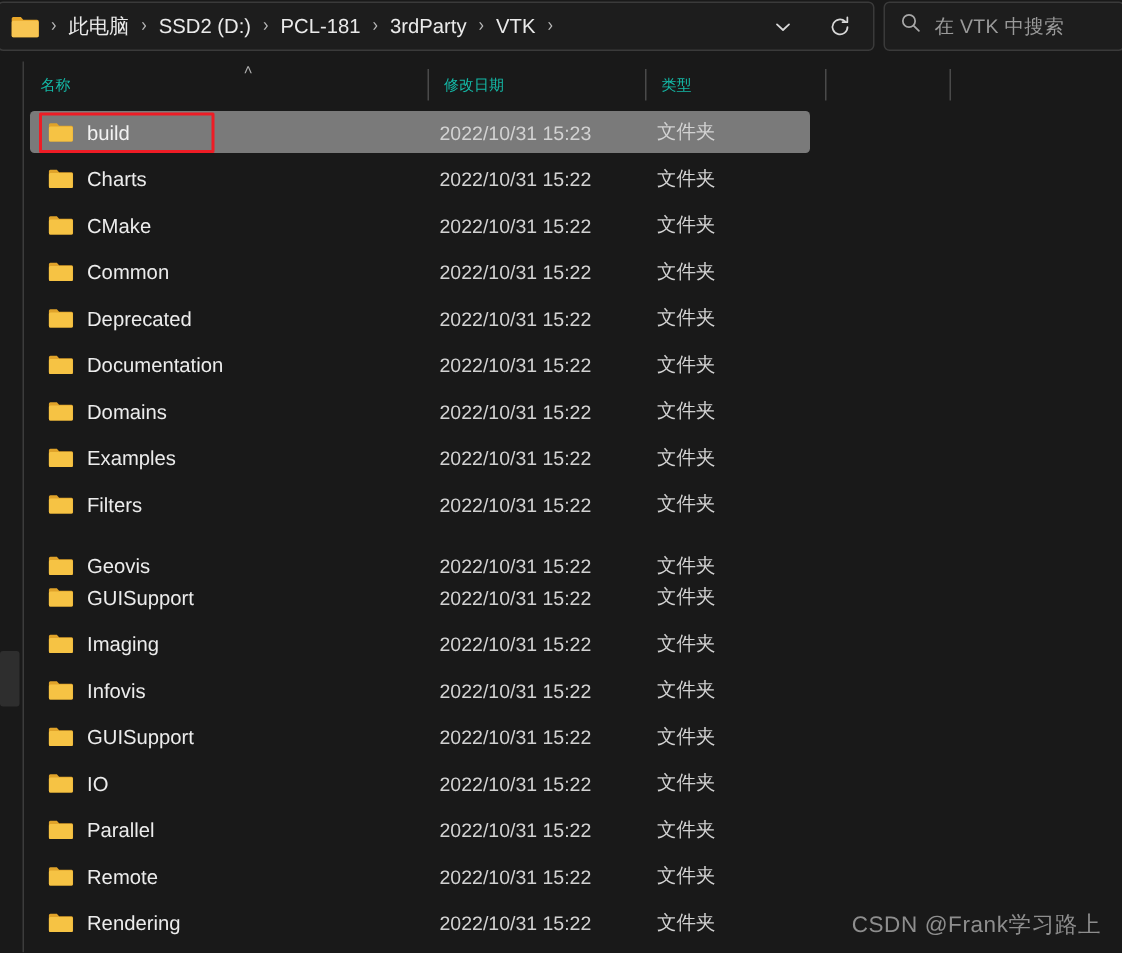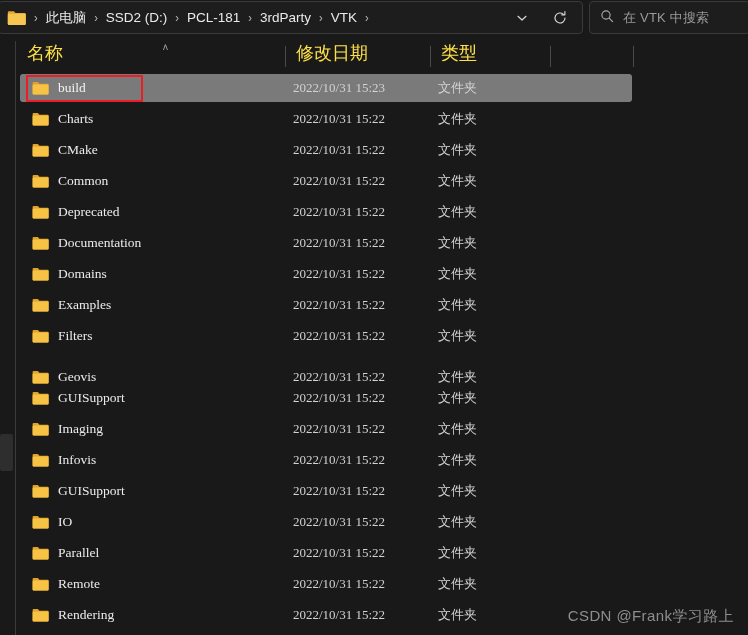--- a/index.html
+++ b/index.html
@@ -120,22 +120,23 @@
   .colheaders {
     position: absolute;
     left: 16px; top: 41px;
     width: 732px; height: 31px;
   }
 
   .colhdr {
     position: absolute;
     top: 0; height: 31px;
     display: flex;
-    font-size: 18px;
-    color: #fde047;
+    align-items: center;
+    font-size: 10px;
+    color: #14b8a6;
     padding-left: 11px;
   }
 
   .colsep {
     position: absolute;
     top: 5px;
     width: 1px; height: 21px;
     background: #4a4a4a;
   }
 
@@ -150,26 +151,25 @@
   
   .filelist {
     position: absolute;
     left: 16px; top: 73px;
     width: 732px; height: 562px;
   }
 
   .row {
     position: absolute;
     left: 4px;
-    width: 612px;
+    width: 520px;
     height: 28px;
     display: flex;
     align-items: center;
     border-radius: 3px;
-    font-family: Liberation Serif, serif;
   }
 
   .row.selected { background: #7a7a7a; }
 
   .cell-name {
     position: absolute;
     left: 12px;
     display: flex;
     align-items: center;
     gap: 9px;

